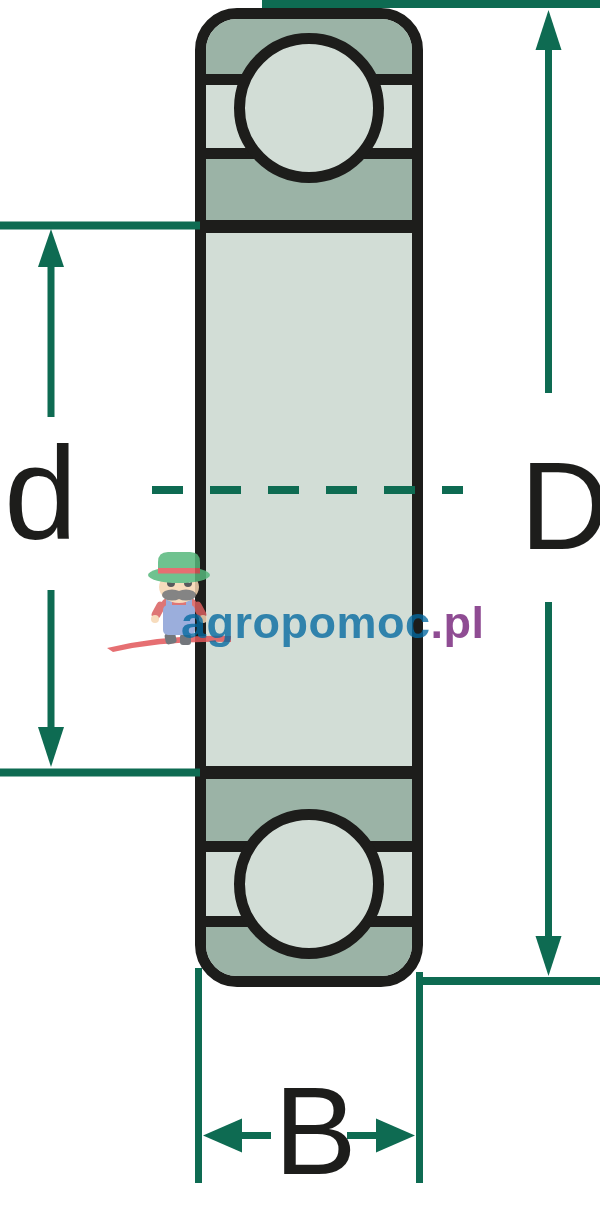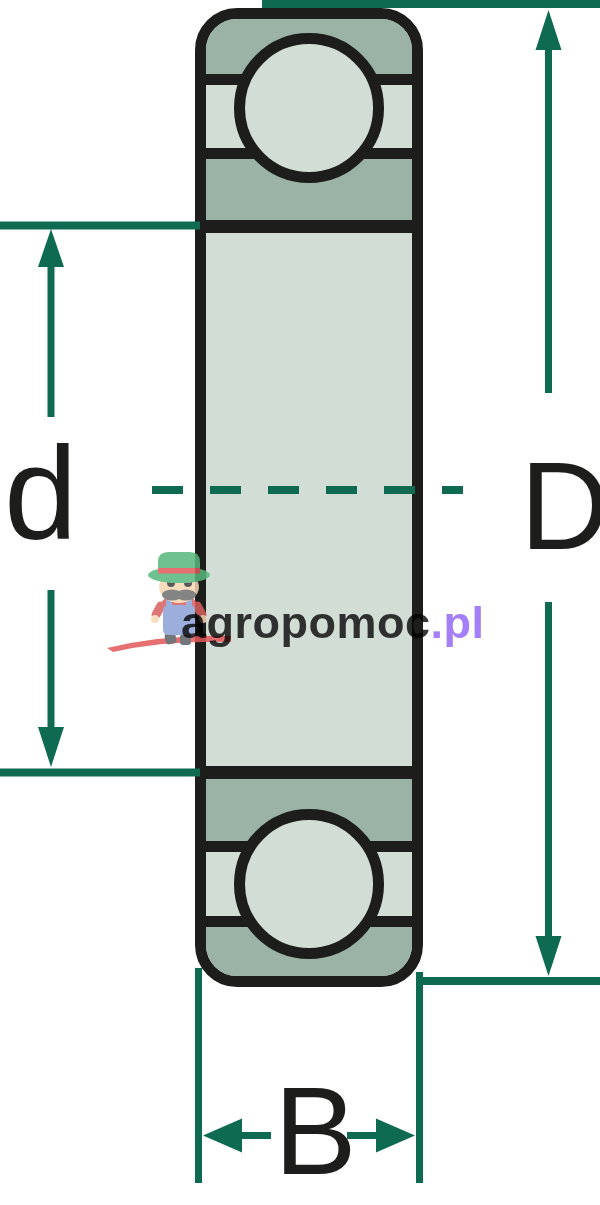--- a/index.html
+++ b/index.html
@@ -28,22 +28,22 @@
     font-family:"Liberation Sans", sans-serif;
   }
   #label-d{left:4px;top:428px;font-size:132px;}
   #label-D{left:520px;top:444px;font-size:124px;}
   #label-B{left:274px;top:1069px;font-size:124px;}
   
   #watermark-text{
     position:absolute;left:181px;top:597px;z-index:4;opacity:.78;
     font-size:45px;font-weight:bold;letter-spacing:.5px;white-space:nowrap;
   }
-  #watermark-text .wm-green{color:#000000;}
-  #watermark-text .wm-red{color:#8b5cf6;}
+  #watermark-text .wm-green{color:#0369a1;}
+  #watermark-text .wm-red{color:#701a75;}
   #mascot{position:absolute;left:105px;top:549px;z-index:4;opacity:.85;}
 </style>
 </head>
 <body>
 
 <div id="canvas">
 
   <div id="bearing">
 
     <div class="band dark" style="top:0;height:55px;"></div>

